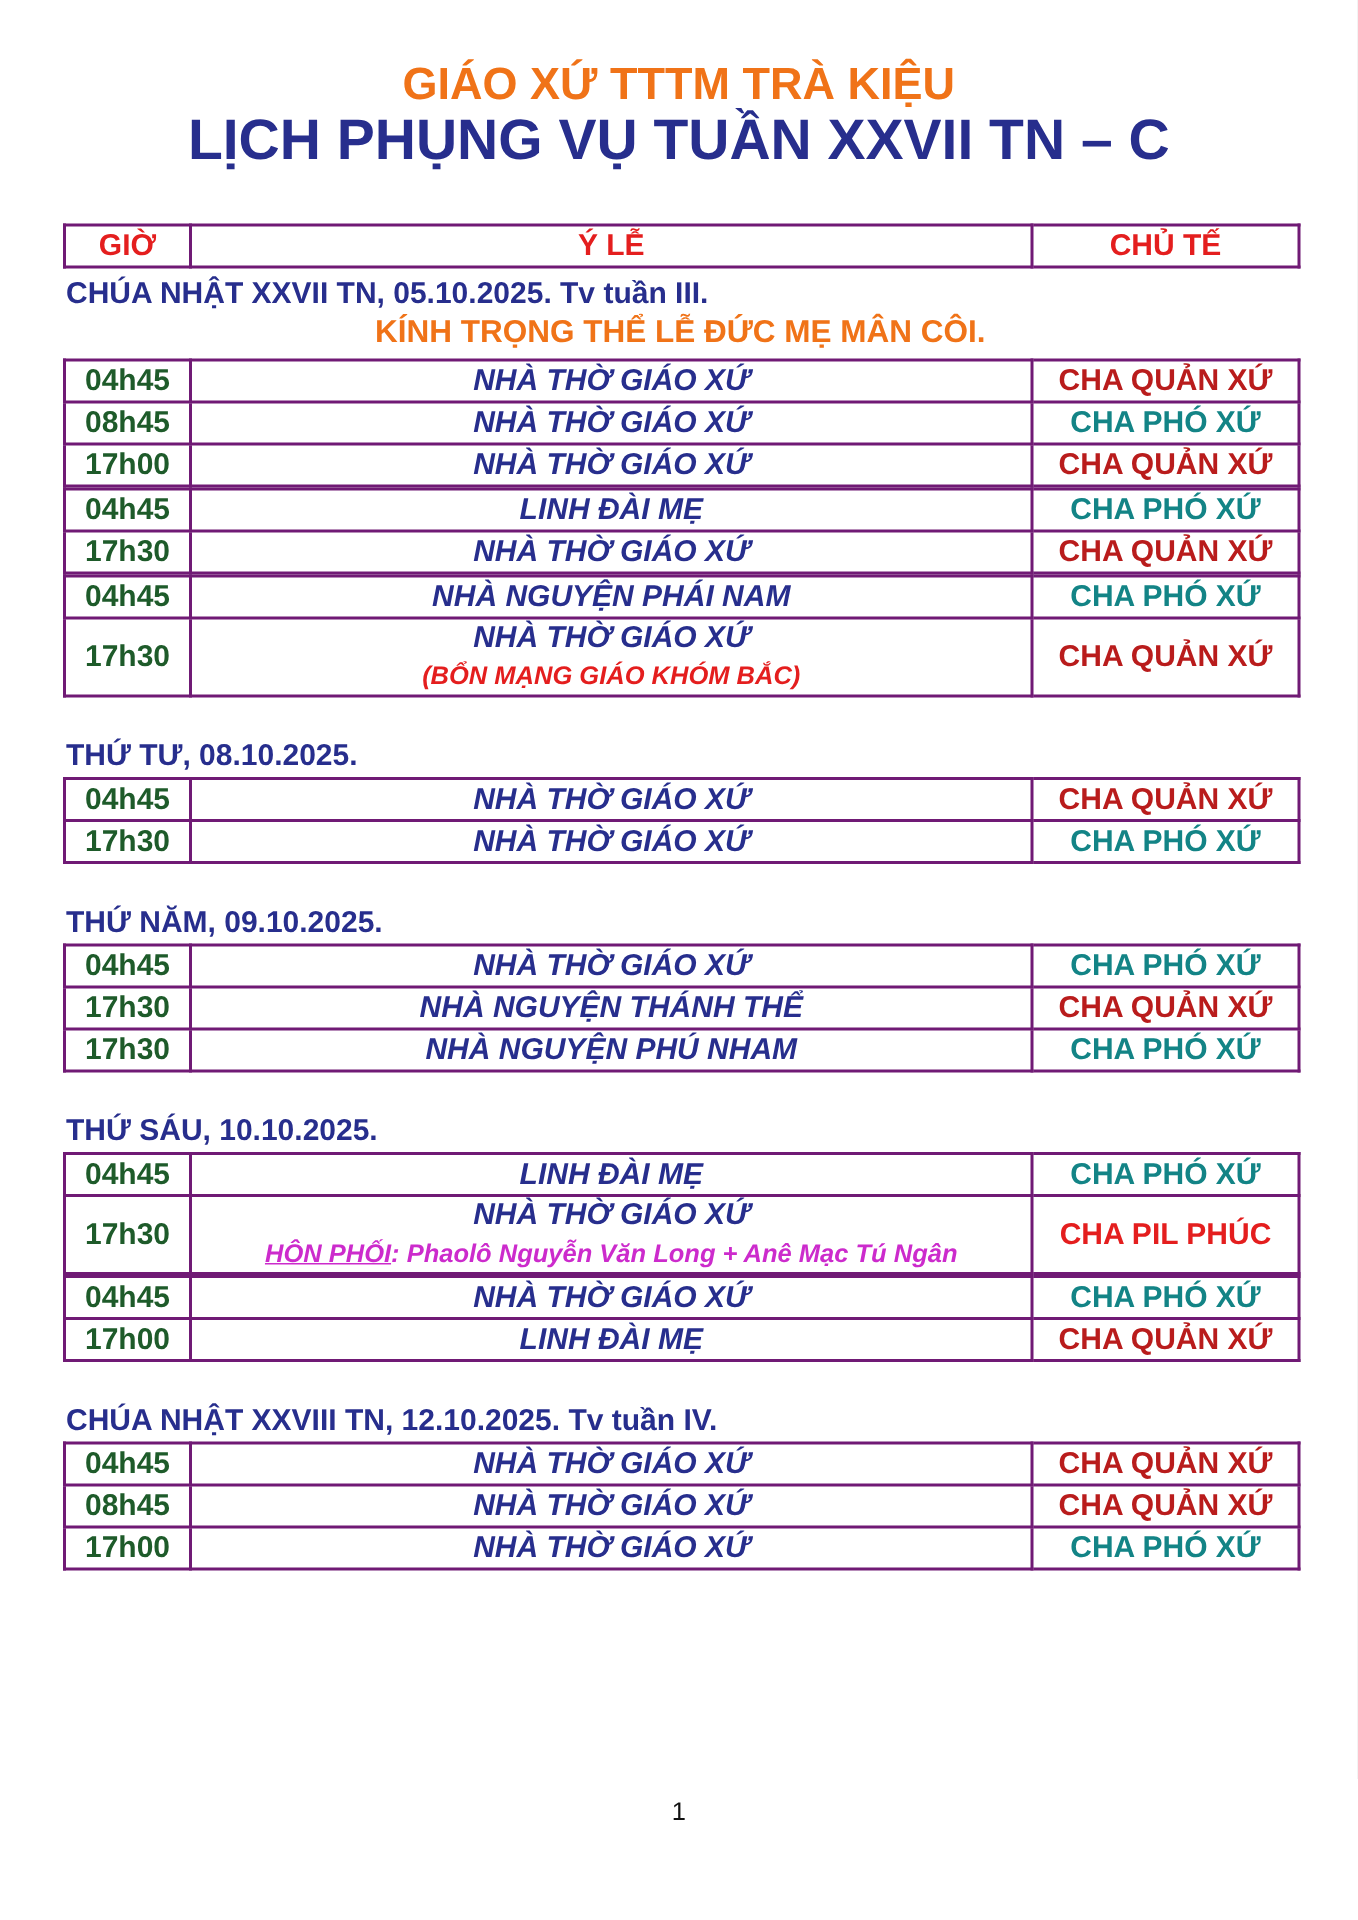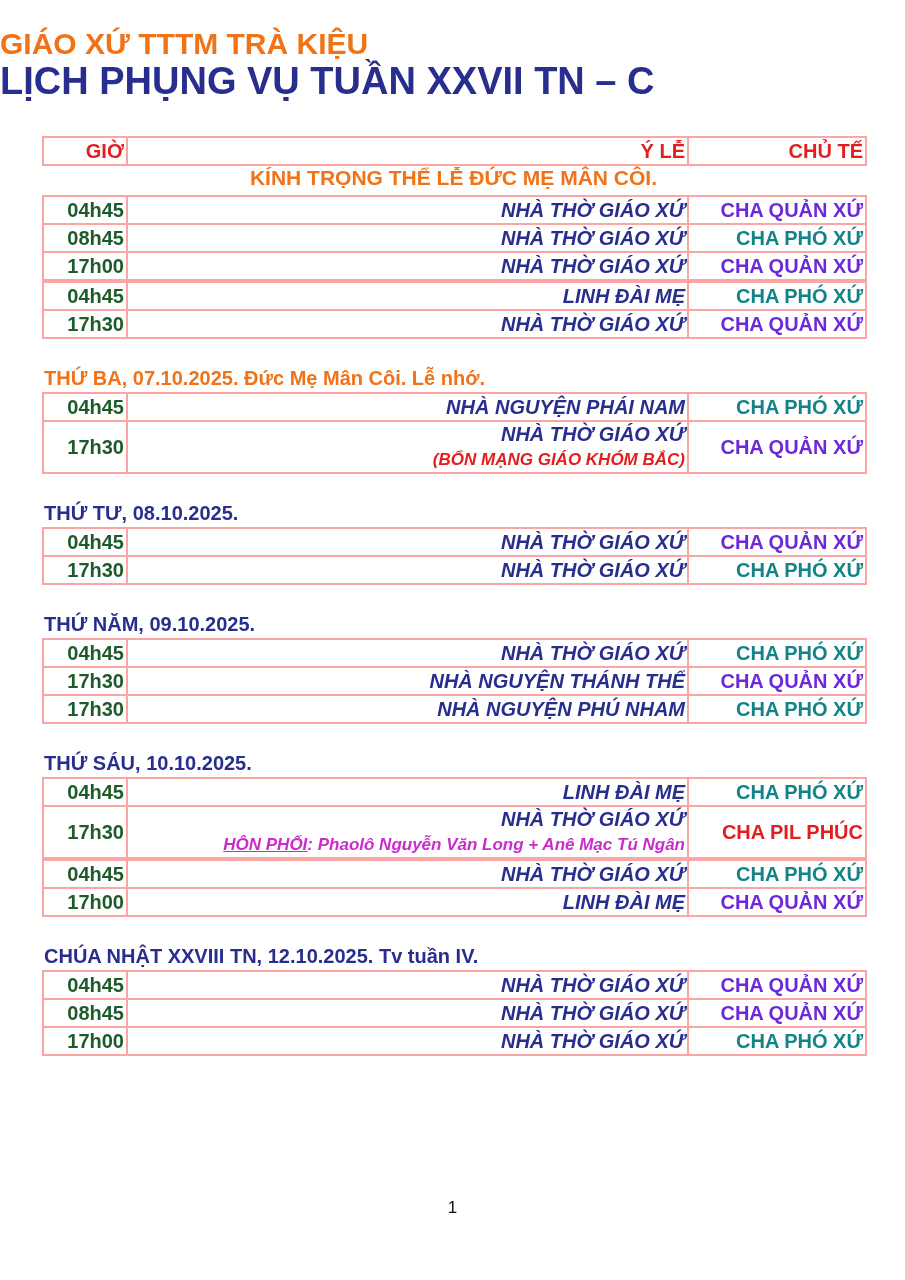--- a/index.html
+++ b/index.html
@@ -6,21 +6,21 @@
   .page{
     position:relative;
     width:905px;height:1280px;
     background:#ffffff;
     font-family:"Liberation Sans", sans-serif;
     font-weight:bold;
     overflow:hidden;
     margin:0 auto;
     box-sizing:border-box;
   }
-  .titles{padding-top:26px;text-align:left;}
+  .titles{padding-top:39px;text-align:center;}
   .title{
     color:#F07318;
     font-size:30px;
     line-height:36px;
     letter-spacing:0px;
   }
   .subtitle{
     color:#272E8D;
     font-size:38px;
     line-height:38px;
@@ -28,22 +28,22 @@
   .content{
     width:823px;
     margin-left:42px;
   }
   table.sched{
     border-collapse:collapse;
     table-layout:fixed;
     width:823px;
   }
   table.sched td{
-    border:2px solid #fca5a5;
-    text-align:right;
+    border:2px solid #701a75;
+    text-align:center;
     vertical-align:middle;
     padding:0 2px;
     font-size:20px;
     line-height:25px;
     height:26px;
     overflow:hidden;
     white-space:nowrap;
     margin-top:18px;
   }
   col.c-time{width:84px;}
@@ -65,21 +65,21 @@
   .sub-heading{
     color:#F07318;
     font-size:21px;
     line-height:24px;
     text-align:center;
     margin-bottom:5px;
     white-space:nowrap;
   }
   .note-line{font-size:17px;line-height:25px;}
   .u{text-decoration:underline;}
-  .c-green{color:#6d28d9;}
+  .c-green{color:#b91c1c;}
   .c-teal{color:#138486;}
   .c-red{color:#E41E1E;}
   .c-navy{color:#272E8D;}
   .c-orange{color:#F07318;}
   .c-magenta{color:#CC2BCC;}
   .footer{
     position:absolute;
     top:1198px;left:0;
     width:100%;
     text-align:center;
@@ -109,20 +109,21 @@
       <tbody>
           <tr class="hdr">
         <td>GIỜ</td>
         <td>Ý LỄ</td>
         <td>CHỦ TẾ</td>
       </tr>
     </tbody>
       </table>
 
     <div class="section first">
+      <div class="day-heading c-navy">CHÚA NHẬT XXVII TN, 05.10.2025. Tv tuần III.</div>
       <div class="sub-heading">KÍNH TRỌNG THỂ LỄ ĐỨC MẸ MÂN CÔI.</div>
       <table class="sched">
         <colgroup>
             <col class="c-time">
             <col class="c-int">
             <col class="c-cel">
           </colgroup>
         <tbody>
             <tr>
           <td class="t">04h45</td>
@@ -159,21 +160,20 @@
         <tr>
           <td class="t">17h30</td>
           <td class="v">NHÀ THỜ GIÁO XỨ</td>
           <td class="c-green">CHA QUẢN XỨ</td>
         </tr>
       </tbody>
         </table>
     </div>
 
     <div class="section">
-      <div class="day-heading c-orange">THỨ BA, 07.10.2025. Đức Mẹ Mân Côi. Lễ nhớ.</div>
       <table class="sched">
         <colgroup>
             <col class="c-time">
             <col class="c-int">
             <col class="c-cel">
           </colgroup>
         <tbody>
             <tr>
           <td class="t">04h45</td>
           <td class="v">NHÀ NGUYỆN PHÁI NAM</td>

